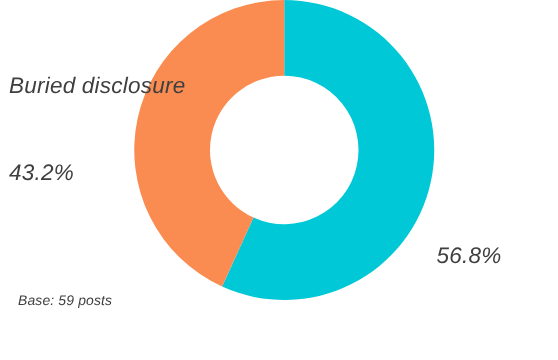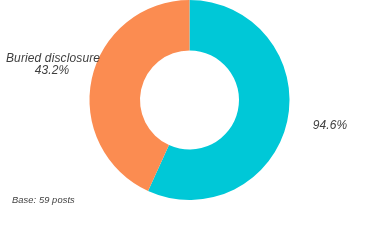--- a/index.html
+++ b/index.html
@@ -23,32 +23,33 @@
     left: 0;
     top: 0;
     width: 372px;
     height: 222px;
     display: block;
   }
   .slice-label {
     position: absolute;
     font-family: "Liberation Sans", sans-serif;
     font-style: italic;
-    font-size: 12px;
+    font-size: 15px;
     line-height: 12.2px;
     color: #3f3f3f;
-    text-align: center;
+    text-align: left;
     white-space: nowrap;
     letter-spacing: 0.01em;
   }
   .slice-label .label-name {
     display: block;
   }
   .slice-label .label-value {
     display: block;
+    margin-top: 46px;
   }
   #label-buried {
     left: 6px;
     top: 52px;
     width: 92px;
   }
   #label-nodisclosure {
     left: 291px;
     top: 119px;
     width: 78px;
@@ -73,21 +74,21 @@
 
   <svg id="donut-svg" viewBox="0 0 372 222" preserveAspectRatio="none" aria-hidden="true">
     <rect x="0" y="0" width="372" height="222" fill="#ffffff"></rect>
     <g id="slices-group">
         <path d="M 189.500 0.000 A 100 100 0 1 1 148.062 191.011 L 168.988 145.050 A 49.5 49.5 0 1 0 189.500 50.500 Z" fill="#00c8d7" stroke="none"></path>
         <path d="M 148.062 191.011 A 100 100 0 0 1 189.500 0.000 L 189.500 50.500 A 49.5 49.5 0 0 0 168.988 145.050 Z" fill="#fb8c51" stroke="none"></path>
       </g>
   </svg>
 
   <div class="slice-label" id="label-nodisclosure">
-    <span class="label-value">94.6%</span>
+    <span class="label-value">56.8%</span>
   </div>
 
   <div class="slice-label" id="label-buried">
     <span class="label-name">Buried disclosure</span>
     <span class="label-value">43.2%</span>
   </div>
 
   <div id="base-note">Base: 59 posts</div>
 
 </div>

